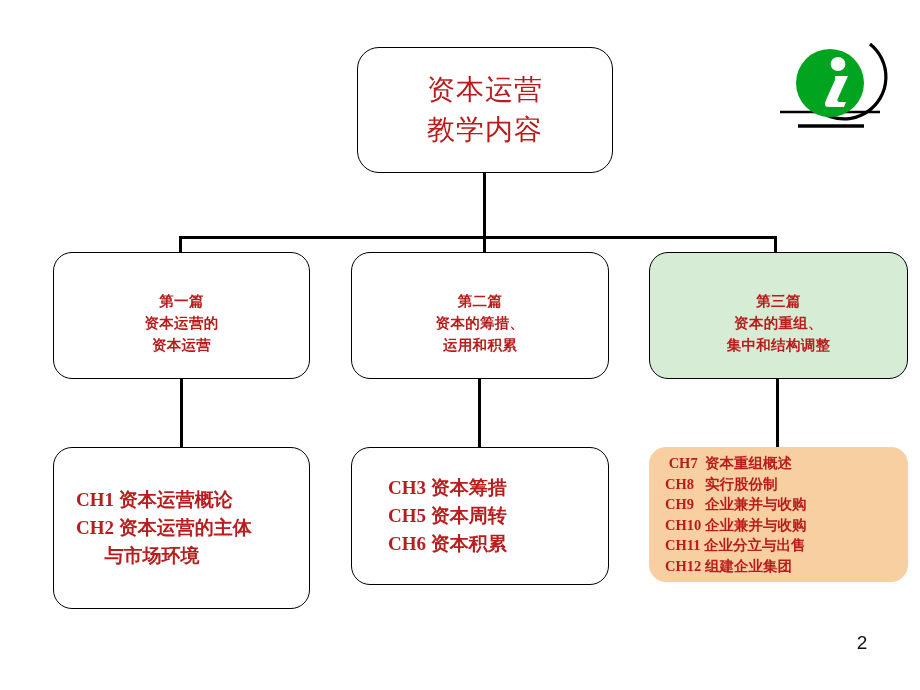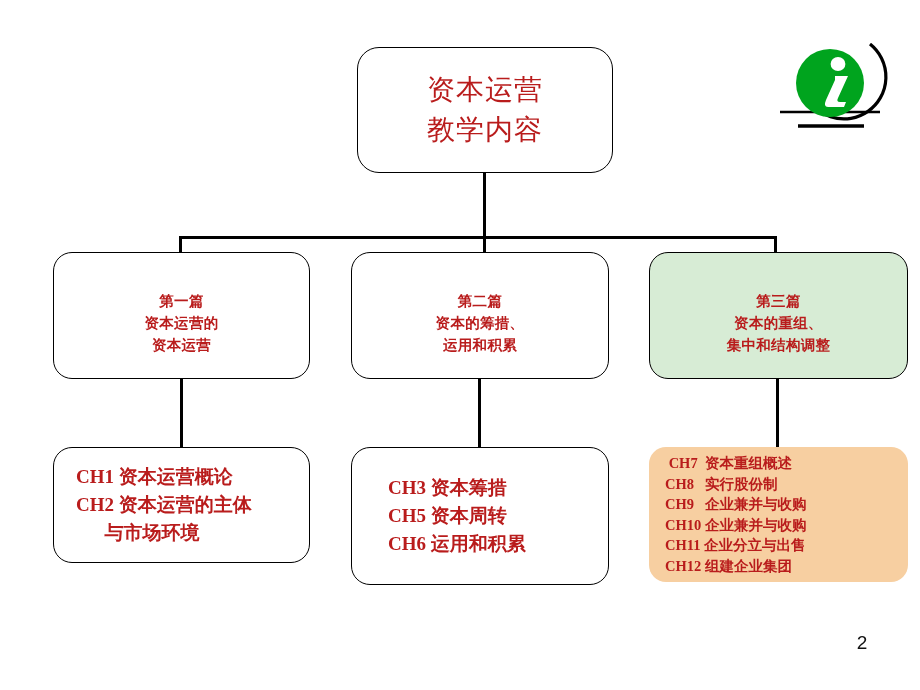--- a/index.html
+++ b/index.html
@@ -79,21 +79,21 @@
   .chapter-node .line {
     font-size: 19px;
     line-height: 28px;
     font-weight: bold;
     white-space: pre;
   }
   #chapter-node-1 {
     left: 53px;
     top: 447px;
     width: 257px;
-    height: 116px;
+    height: 162px;
   }
   #chapter-node-1 .inner { padding-left: 22px; }
   #chapter-node-2 {
     left: 351px;
     top: 447px;
     width: 258px;
     height: 138px;
   }
   #chapter-node-2 .inner { padding-left: 36px; }
   #chapter-node-3 {
@@ -220,21 +220,21 @@
       <div class="line">CH1 资本运营概论</div>
       <div class="line">CH2 资本运营的主体</div>
       <div class="line">      与市场环境</div>
     </div>
   </div>
 
   <div class="node chapter-node" id="chapter-node-2">
     <div class="inner">
       <div class="line">CH3 资本筹措</div>
       <div class="line">CH5 资本周转</div>
-      <div class="line">CH6 运用和积累</div>
+      <div class="line">CH6 资本积累</div>
     </div>
   </div>
 
   <div class="node chapter-node" id="chapter-node-3">
     <div class="inner">
       <div class="line"> CH7  资本重组概述</div>
       <div class="line">CH8   实行股份制</div>
       <div class="line">CH9   企业兼并与收购</div>
       <div class="line">CH10 企业兼并与收购</div>
       <div class="line">CH11 企业分立与出售</div>

